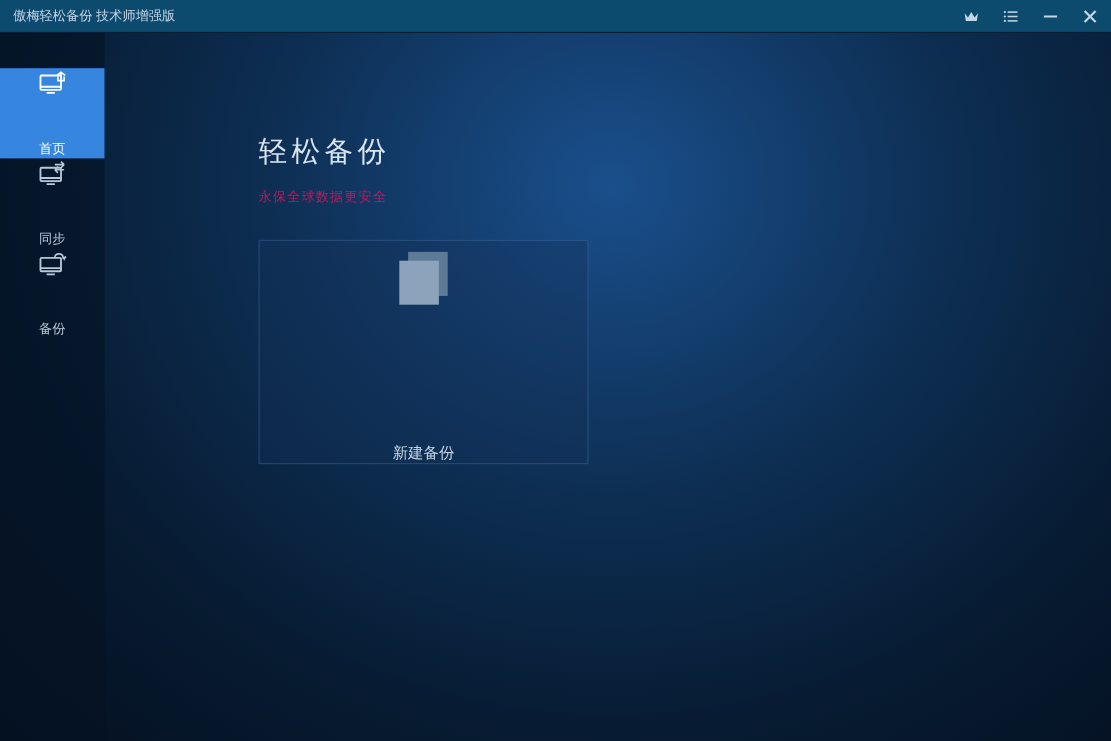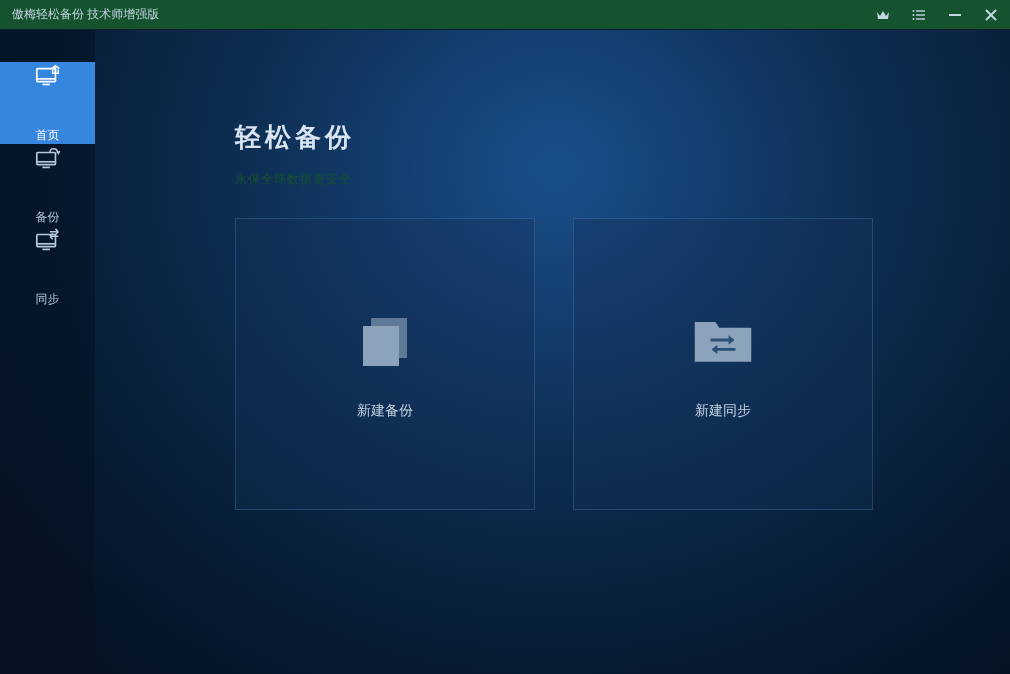--- a/index.html
+++ b/index.html
@@ -11,21 +11,21 @@
       font-family: "Microsoft YaHei", "微软雅黑", sans-serif;
       width: 1010px;
       height: 674px;
       overflow: hidden;
       background: radial-gradient(ellipse at 55% 25%, #1a4f8c 0%, #0d2e52 40%, #071b32 70%, #04101f 100%);
       color: #c5d5e5;
       user-select: none;
     }
     .titlebar {
       height: 30px;
-      background: #14532d;
+      background: #0c4a6e;
       display: flex;
       align-items: center;
       justify-content: space-between;
       padding: 0 10px 0 12px;
       border-bottom: 1px solid #0a1f35;
     }
     .titlebar-title {
       font-size: 12px;
       color: #c5d5e5;
     }
@@ -80,44 +80,44 @@
       align-items: center;
       justify-content: center;
     }
     .main {
       flex: 1;
       padding: 90px 60px 40px 140px;
       position: relative;
     }
     .main-title {
       font-size: 26px;
-      font-weight: 700;
+      font-weight: 400;
       color: #d8e4f0;
       letter-spacing: 4px;
     }
     .main-subtitle {
       font-size: 12px;
-      color: #14532d;
+      color: #be185d;
       margin-top: 16px;
       letter-spacing: 1px;
     }
     .cards {
       display: flex;
       gap: 38px;
       margin-top: 30px;
     }
     .card {
       width: 300px;
-      height: 292px;
+      height: 204px;
       background: rgba(20, 50, 90, 0.35);
       border: 1px solid rgba(80, 130, 180, 0.35);
       display: flex;
       flex-direction: column;
       align-items: center;
-      justify-content: center;
+      justify-content: space-between;
       gap: 30px;
       cursor: pointer;
     }
     .card-icon {
       width: 64px;
       height: 64px;
       display: flex;
       align-items: center;
       justify-content: center;
     }
@@ -176,38 +176,38 @@
       </div>
       <span class="label">首页</span>
     </div>
 
     <div class="sidebar-item">
       <div class="sidebar-icon">
         <svg width="30" height="26" viewBox="0 0 30 26" fill="none" stroke="currentColor" stroke-width="1.8">
           <rect x="3" y="6" width="20" height="13" rx="1"></rect>
           <line x1="3" y1="16" x2="23" y2="16"></line>
           <line x1="9" y1="22" x2="17" y2="22"></line>
-          <path d="M17 6 Q17 2 21 2 Q25 2 25 6 L28 5" stroke-width="1.6"></path>
-          <path d="M25 6 L28 5 L26 9" fill="currentColor" stroke="none"></path>
+          <path d="M17 3 L26 3 M26 3 L23 0 M26 3 L23 6" stroke-width="1.6"></path>
+          <path d="M26 8 L17 8 M17 8 L20 5 M17 8 L20 11" stroke-width="1.6"></path>
         </svg>
       </div>
-      <span class="label">备份</span>
+      <span class="label">同步</span>
     </div>
 
     <div class="sidebar-item">
       <div class="sidebar-icon">
         <svg width="30" height="26" viewBox="0 0 30 26" fill="none" stroke="currentColor" stroke-width="1.8">
           <rect x="3" y="6" width="20" height="13" rx="1"></rect>
           <line x1="3" y1="16" x2="23" y2="16"></line>
           <line x1="9" y1="22" x2="17" y2="22"></line>
-          <path d="M17 3 L26 3 M26 3 L23 0 M26 3 L23 6" stroke-width="1.6"></path>
-          <path d="M26 8 L17 8 M17 8 L20 5 M17 8 L20 11" stroke-width="1.6"></path>
+          <path d="M17 6 Q17 2 21 2 Q25 2 25 6 L28 5" stroke-width="1.6"></path>
+          <path d="M25 6 L28 5 L26 9" fill="currentColor" stroke="none"></path>
         </svg>
       </div>
-      <span class="label">同步</span>
+      <span class="label">备份</span>
     </div>
 
 
 
 
   </div>
 
   <div class="main">
     <div class="main-title">轻松备份</div>
     <div class="main-subtitle">永保全球数据更安全</div>
@@ -217,30 +217,16 @@
       <div class="card">
         <div class="card-icon">
           <svg width="64" height="64" viewBox="0 0 64 64">
             <rect x="18" y="10" width="36" height="40" fill="#5f7a96"></rect>
             <rect x="10" y="18" width="36" height="40" fill="#8ca3bb"></rect>
           </svg>
         </div>
         <div class="card-label">新建备份</div>
       </div>
 
-      <div class="card">
-        <div class="card-icon">
-          <svg width="68" height="54" viewBox="0 0 68 54">
-            <path d="M4 14 L4 8 L26 8 L30 14 L64 14 L64 50 L4 50 Z" fill="#8ca3bb"></path>
-            <g stroke="#2a4e78" stroke-width="3" fill="none" stroke-linecap="round">
-              <line x1="22" y1="27" x2="44" y2="27"></line>
-              <path d="M40 22 L46 27 L40 32" fill="#2a4e78" stroke="none"></path>
-              <line x1="46" y1="37" x2="24" y2="37"></line>
-              <path d="M28 32 L22 37 L28 42" fill="#2a4e78" stroke="none"></path>
-            </g>
-          </svg>
-        </div>
-        <div class="card-label">新建同步</div>
-      </div>
 
     </div>
   </div>
 </div>
 
 </body></html>

